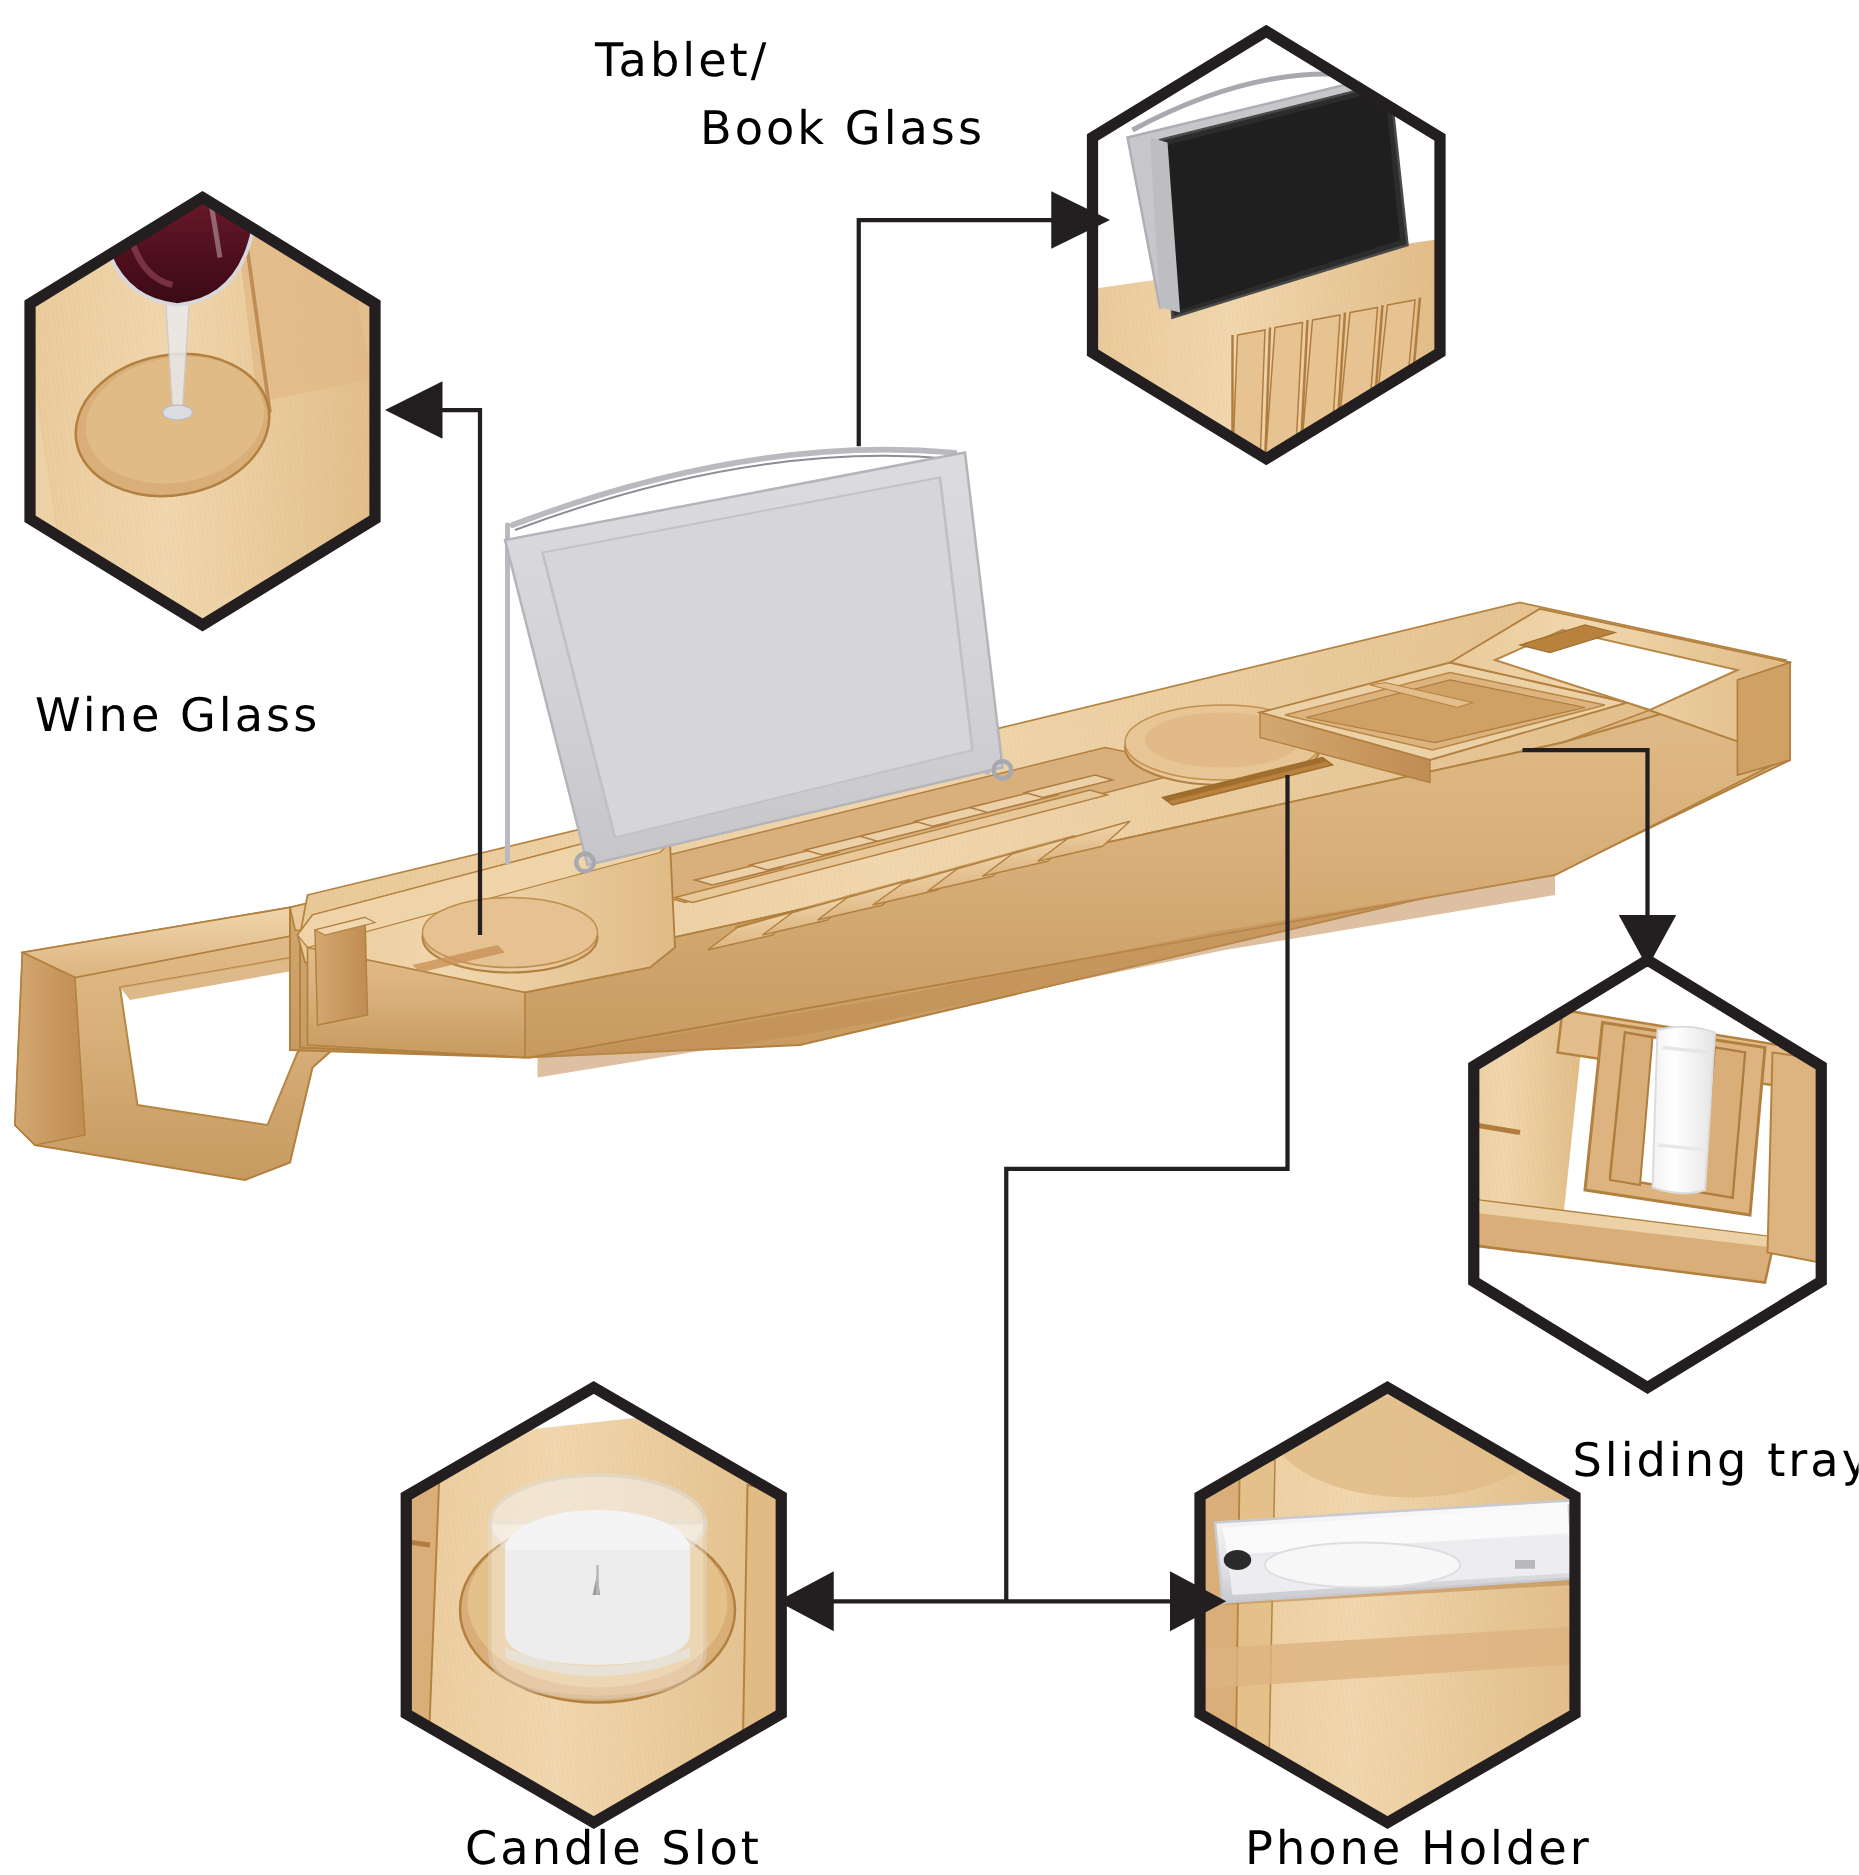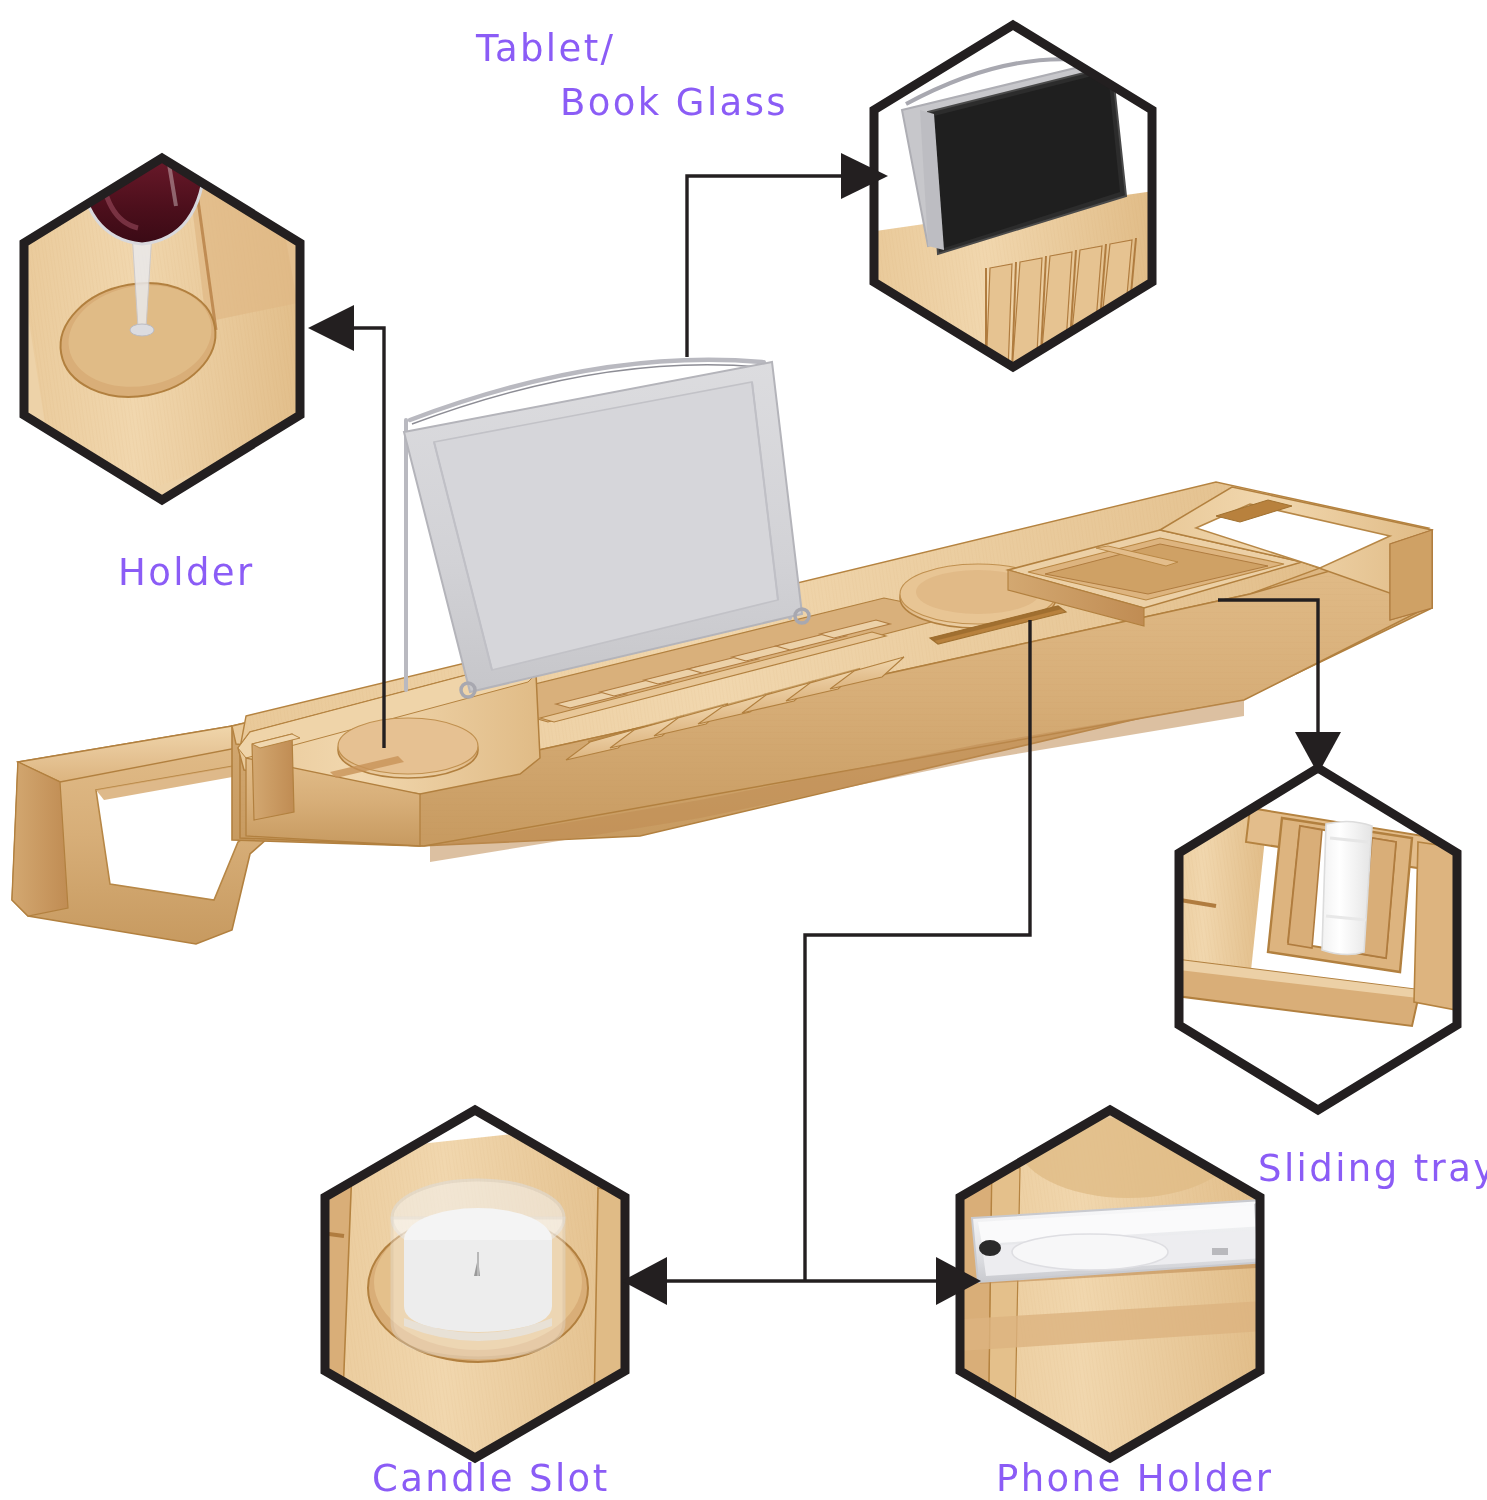--- a/index.html
+++ b/index.html
@@ -10,21 +10,21 @@
   #stage {
     position: relative;
     width: 1487px;
     height: 1500px;
     background: #ffffff;
     overflow: hidden;
     font-family: "DejaVu Sans", sans-serif;
   }
   .label {
     position: absolute;
-    color: #8b5cf6;
+    color: #000000;
     font-family: "DejaVu Sans", sans-serif;
     font-size: 37px;
     font-weight: 500;
     letter-spacing: 2.4px;
     line-height: 1.45;
     white-space: pre;
     user-select: none;
   }
   .label .l2 { display: block; }
   #lbl-tablet  { left: 476px; top: 22px; }
@@ -418,21 +418,21 @@
         <path d="M1030 620 L1030 935 L805 935 L805 1281"></path>
         <path d="M663 1281 L940 1281"></path>
         <polygon points="667,1257 622,1281 667,1305" fill="#231f20" stroke="none"></polygon>
         <polygon points="936,1257 981,1281 936,1305" fill="#231f20" stroke="none"></polygon>
       </g>
     </g>
   </svg>
 
   <div class="label" id="lbl-tablet"><span>Tablet/</span><span class="l2">Book Glass</span></div>
 
-  <div class="label" id="lbl-wine"><span class="l2">Holder</span></div>
+  <div class="label" id="lbl-wine"><span>Wine Glass</span></div>
 
   <div class="label" id="lbl-sliding">Sliding tray</div>
 
   <div class="label" id="lbl-candle">Candle Slot</div>
 
   <div class="label" id="lbl-phone">Phone Holder</div>
 
 </div>
 
 </body></html>

